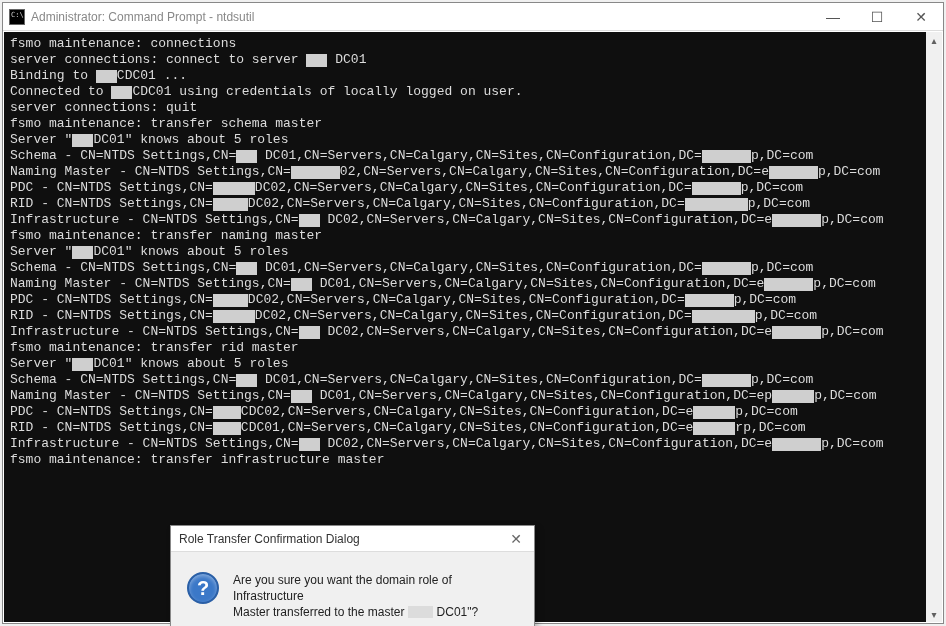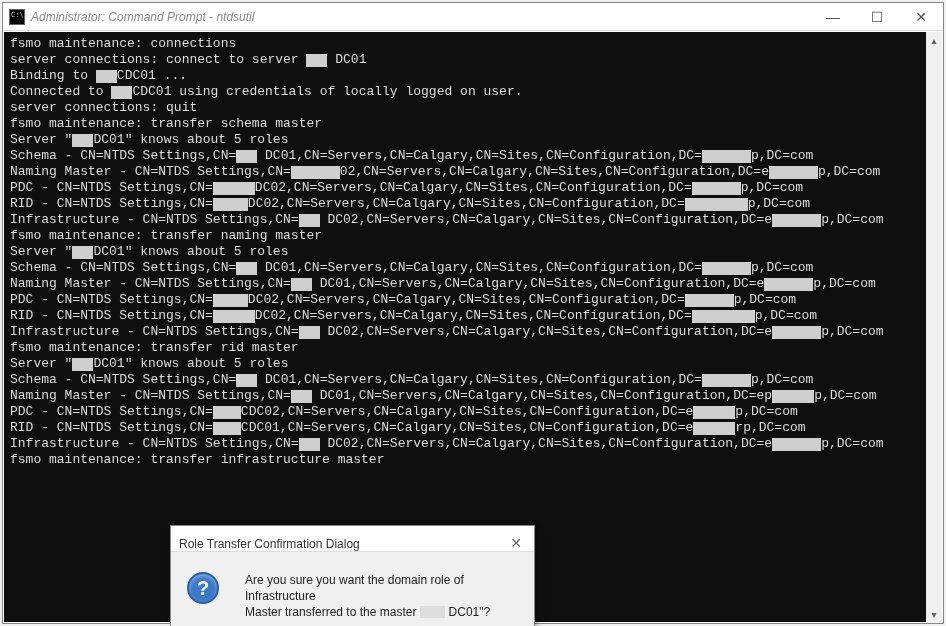--- a/index.html
+++ b/index.html
@@ -38,21 +38,21 @@
     position: relative;
   }
   .titlebar-icon::after {
     content: "C:\\";
     color: #ccc;
     font-size: 7px;
     position: absolute;
     top: 1px; left: 1px;
     font-family: monospace;
   }
-  .titlebar-title { flex: 1; font-style: italic; }
+  .titlebar-title { flex: 1; }
   .titlebar-controls { display: flex; }
   .titlebar-btn {
     width: 44px; height: 28px;
     display:flex; align-items:center; justify-content:center;
     color:#555; font-size:14px;
   }
   .terminal {
     position: absolute;
     top: 29px; left: 1px; right: 1px; bottom: 1px;
     background: #0f0f0f;
@@ -91,21 +91,21 @@
     width: 365px; height: 158px;
     background:#f0f0f0;
     border:1px solid #888;
     box-shadow: 3px 3px 6px rgba(0,0,0,0.25);
     font-size:12px;
     color:#222;
   }
   .dialog-titlebar {
     height:26px;
     background:#fff;
-    display:flex; align-items:flex-end;
+    display:flex; align-items:center;
     padding: 0 8px;
     border-bottom:1px solid #ddd;
   }
   .dialog-titlebar span { flex:1; font-size:12px; color:#333; }
   .dialog-close { color:#666; font-size:14px; width:20px; text-align:center; }
   .dialog-body {
     display:flex;
     padding: 20px 20px 10px 16px;
     align-items: flex-start;
   }
@@ -113,21 +113,21 @@
     width:32px;height:32px;
     border-radius:50%;
     background:#3b78c8;
     border:2px solid #2a5fa6;
     display:flex;align-items:center;justify-content:center;
     color:#fff;font-weight:bold;font-size:20px;
     margin-right:14px;
     flex-shrink:0;
     box-shadow: inset 0 2px 4px rgba(255,255,255,0.4);
   }
-  .dialog-text { line-height:1.35;margin-left:12px; }
+  .dialog-text { line-height:1.35; }
   .dialog-text .r2 { display:inline-block; background:#dcdcdc; color:transparent; height:12px; vertical-align:-2px; }
 </style>
 </head>
 <body>
 
 <div class="window">
   <div class="titlebar">
     <div class="titlebar-icon"></div>
     <div class="titlebar-title">Administrator: Command Prompt - ntdsutil</div>
     <div class="titlebar-controls">

